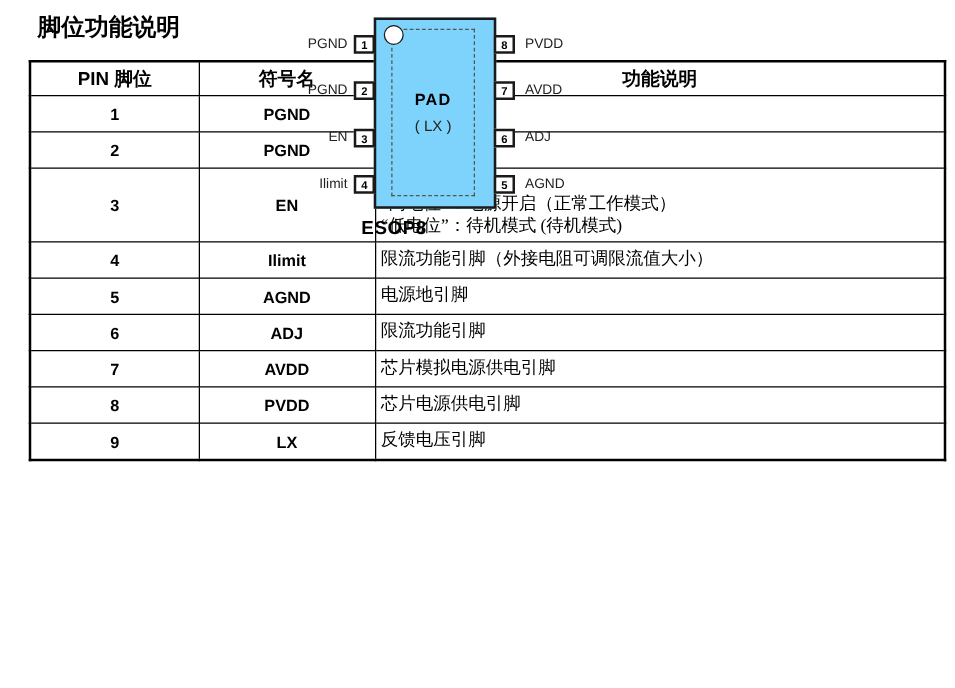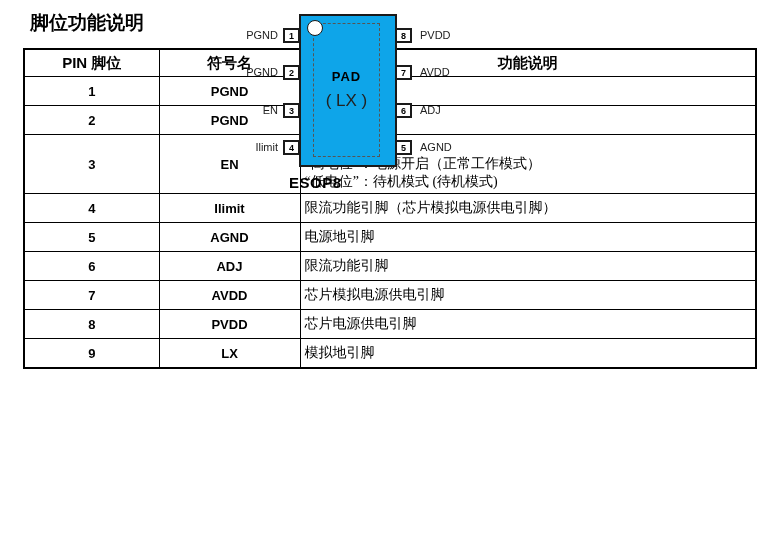--- a/index.html
+++ b/index.html
@@ -13,33 +13,33 @@
     color: #000;
   }
 
   
   .diagram { position: absolute; left: 0; top: 0; width: 764px; height: 205px; }
   .chip-body {
     position: absolute; left: 299px; top: 14px;
     width: 98px; height: 153px;
     border: 2px solid #1a1a1a;
     box-sizing: border-box;
-    background: #0ea5e9;
+    background: #7dd3fc;
   }
   .pad-area {
     position: absolute; left: 12px; top: 7px;
     width: 67px; height: 134px;
     border: 1px dashed #555;
     box-sizing: border-box;
     display: flex; flex-direction: column;
     align-items: center; justify-content: center;
     gap: 7px;
   }
   .pad-label { font-size: 13px; font-weight: bold; letter-spacing: 1px; }
-  .pad-sub   { font-size: 17px; color: #222; }
+  .pad-sub   { font-size: 12px; color: #222; }
   .pin1-circle {
     position: absolute; left: 6px; top: 4px;
     width: 14px; height: 14px;
     border: 1.5px solid #1a1a1a; border-radius: 50%;
     background: #ffffff; z-index: 2;
   }
   .pin-square {
     position: absolute;
     width: 17px; height: 15px;
     border: 2px solid #1a1a1a;
@@ -189,21 +189,21 @@
           <td class="desc-cell">
             <div class="desc-line">使能引脚</div>
             <div class="desc-line">“高电位”：电源开启（正常工作模式）</div>
             <div class="desc-line">“低电位”：待机模式 (待机模式)</div>
           </td>
         </tr>
         <tr>
           <td class="pin-cell">4</td>
           <td class="symbol-cell">Ilimit</td>
           <td class="desc-cell">
-            <div class="desc-line">限流功能引脚（芯片模拟电源供电引脚）</div>
+            <div class="desc-line">限流功能引脚（外接电阻可调限流值大小）</div>
           </td>
         </tr>
         <tr>
           <td class="pin-cell">5</td>
           <td class="symbol-cell">AGND</td>
           <td class="desc-cell">
             <div class="desc-line">电源地引脚</div>
           </td>
         </tr>
         <tr>
@@ -224,19 +224,19 @@
           <td class="pin-cell">8</td>
           <td class="symbol-cell">PVDD</td>
           <td class="desc-cell">
             <div class="desc-line">芯片电源供电引脚</div>
           </td>
         </tr>
         <tr>
           <td class="pin-cell">9</td>
           <td class="symbol-cell">LX</td>
           <td class="desc-cell">
-            <div class="desc-line">模拟地引脚</div>
+            <div class="desc-line">反馈电压引脚</div>
           </td>
         </tr>
       </tbody>
   </table>
 
 </div>
 
 </body></html>

